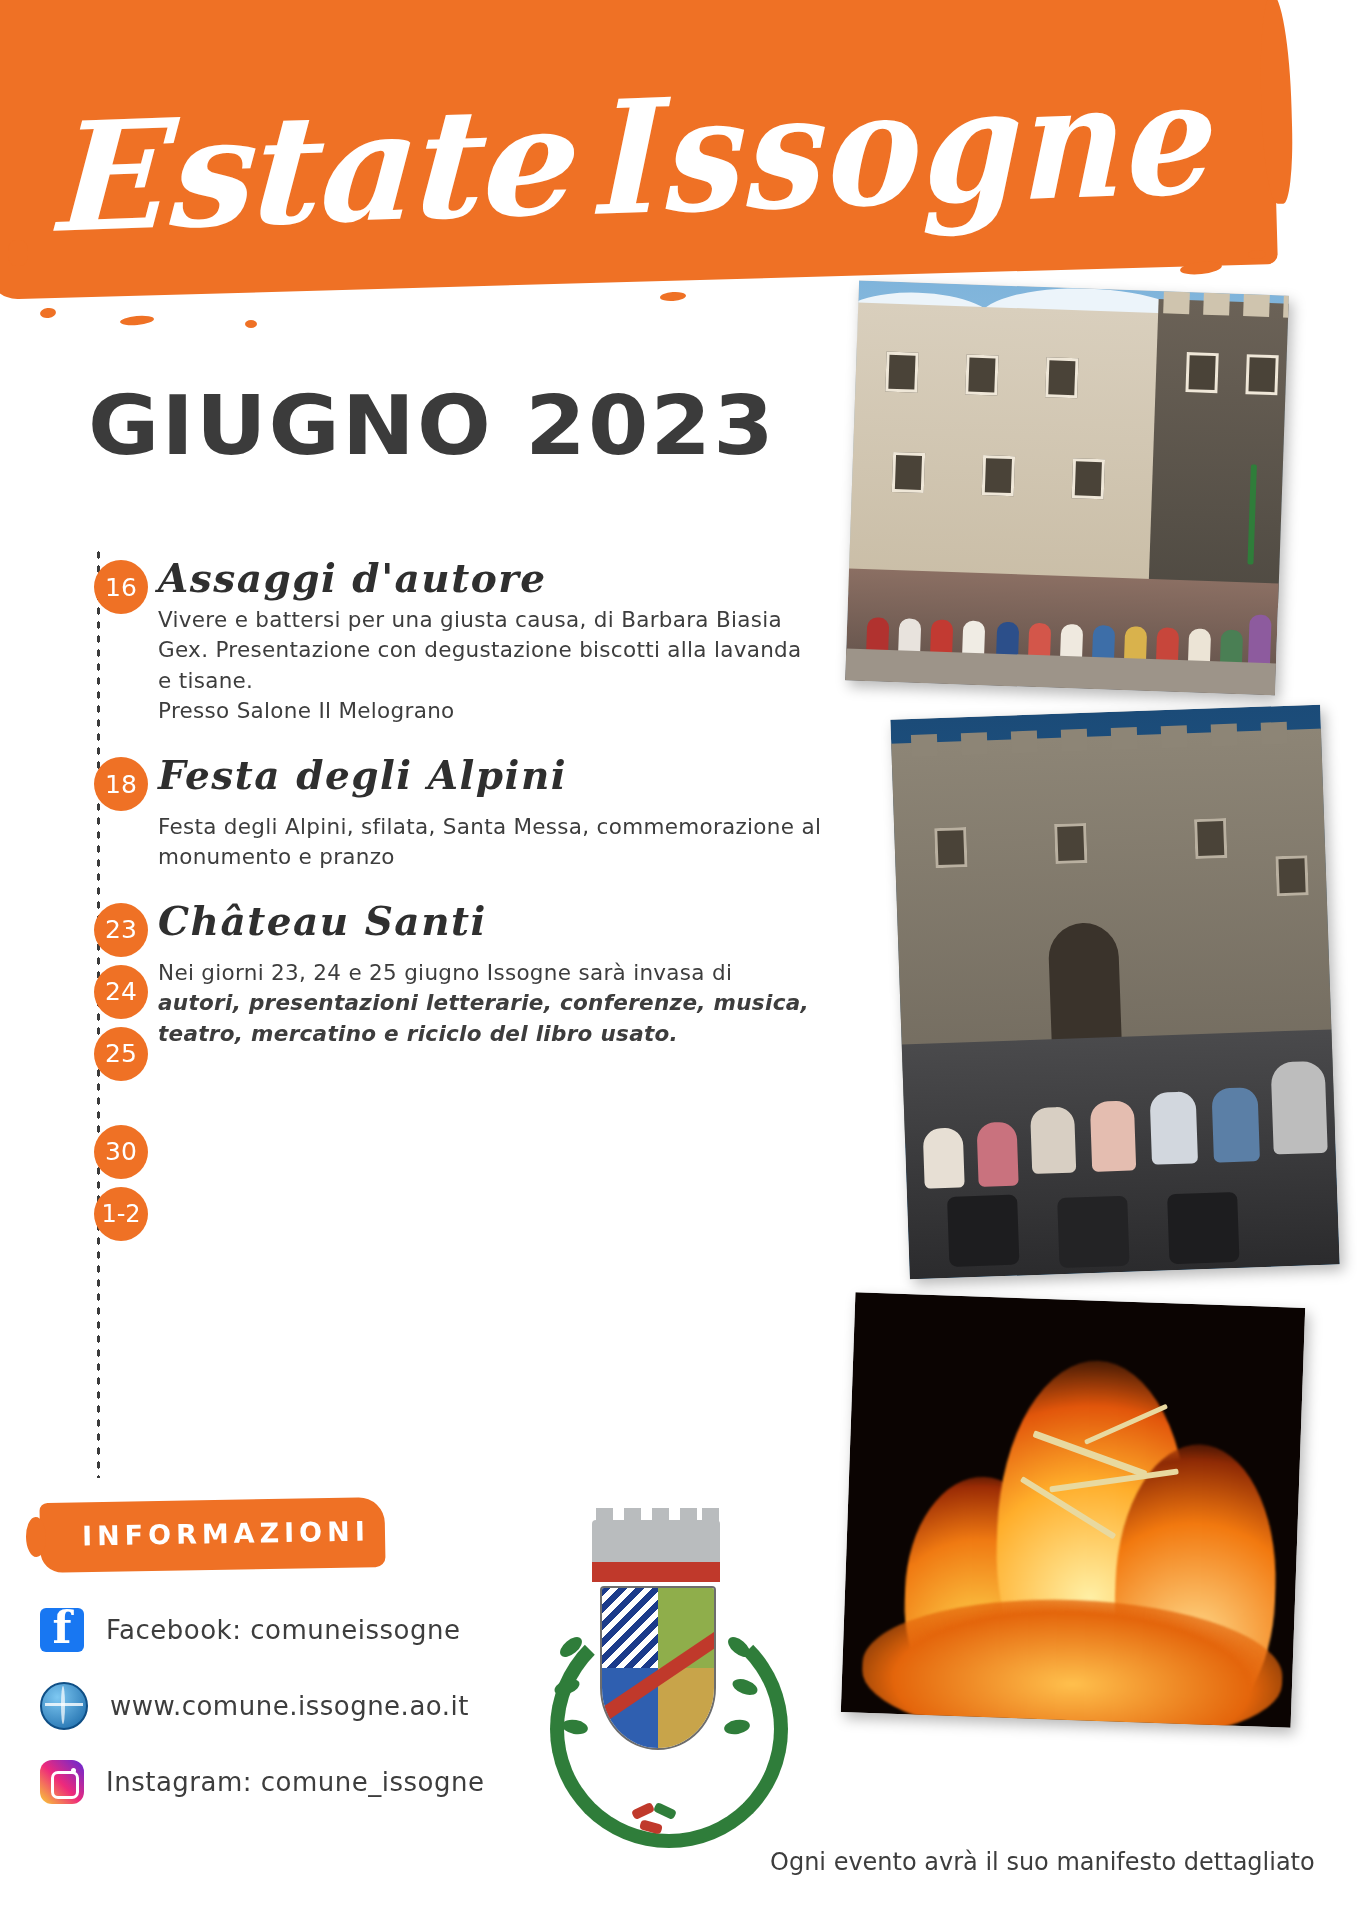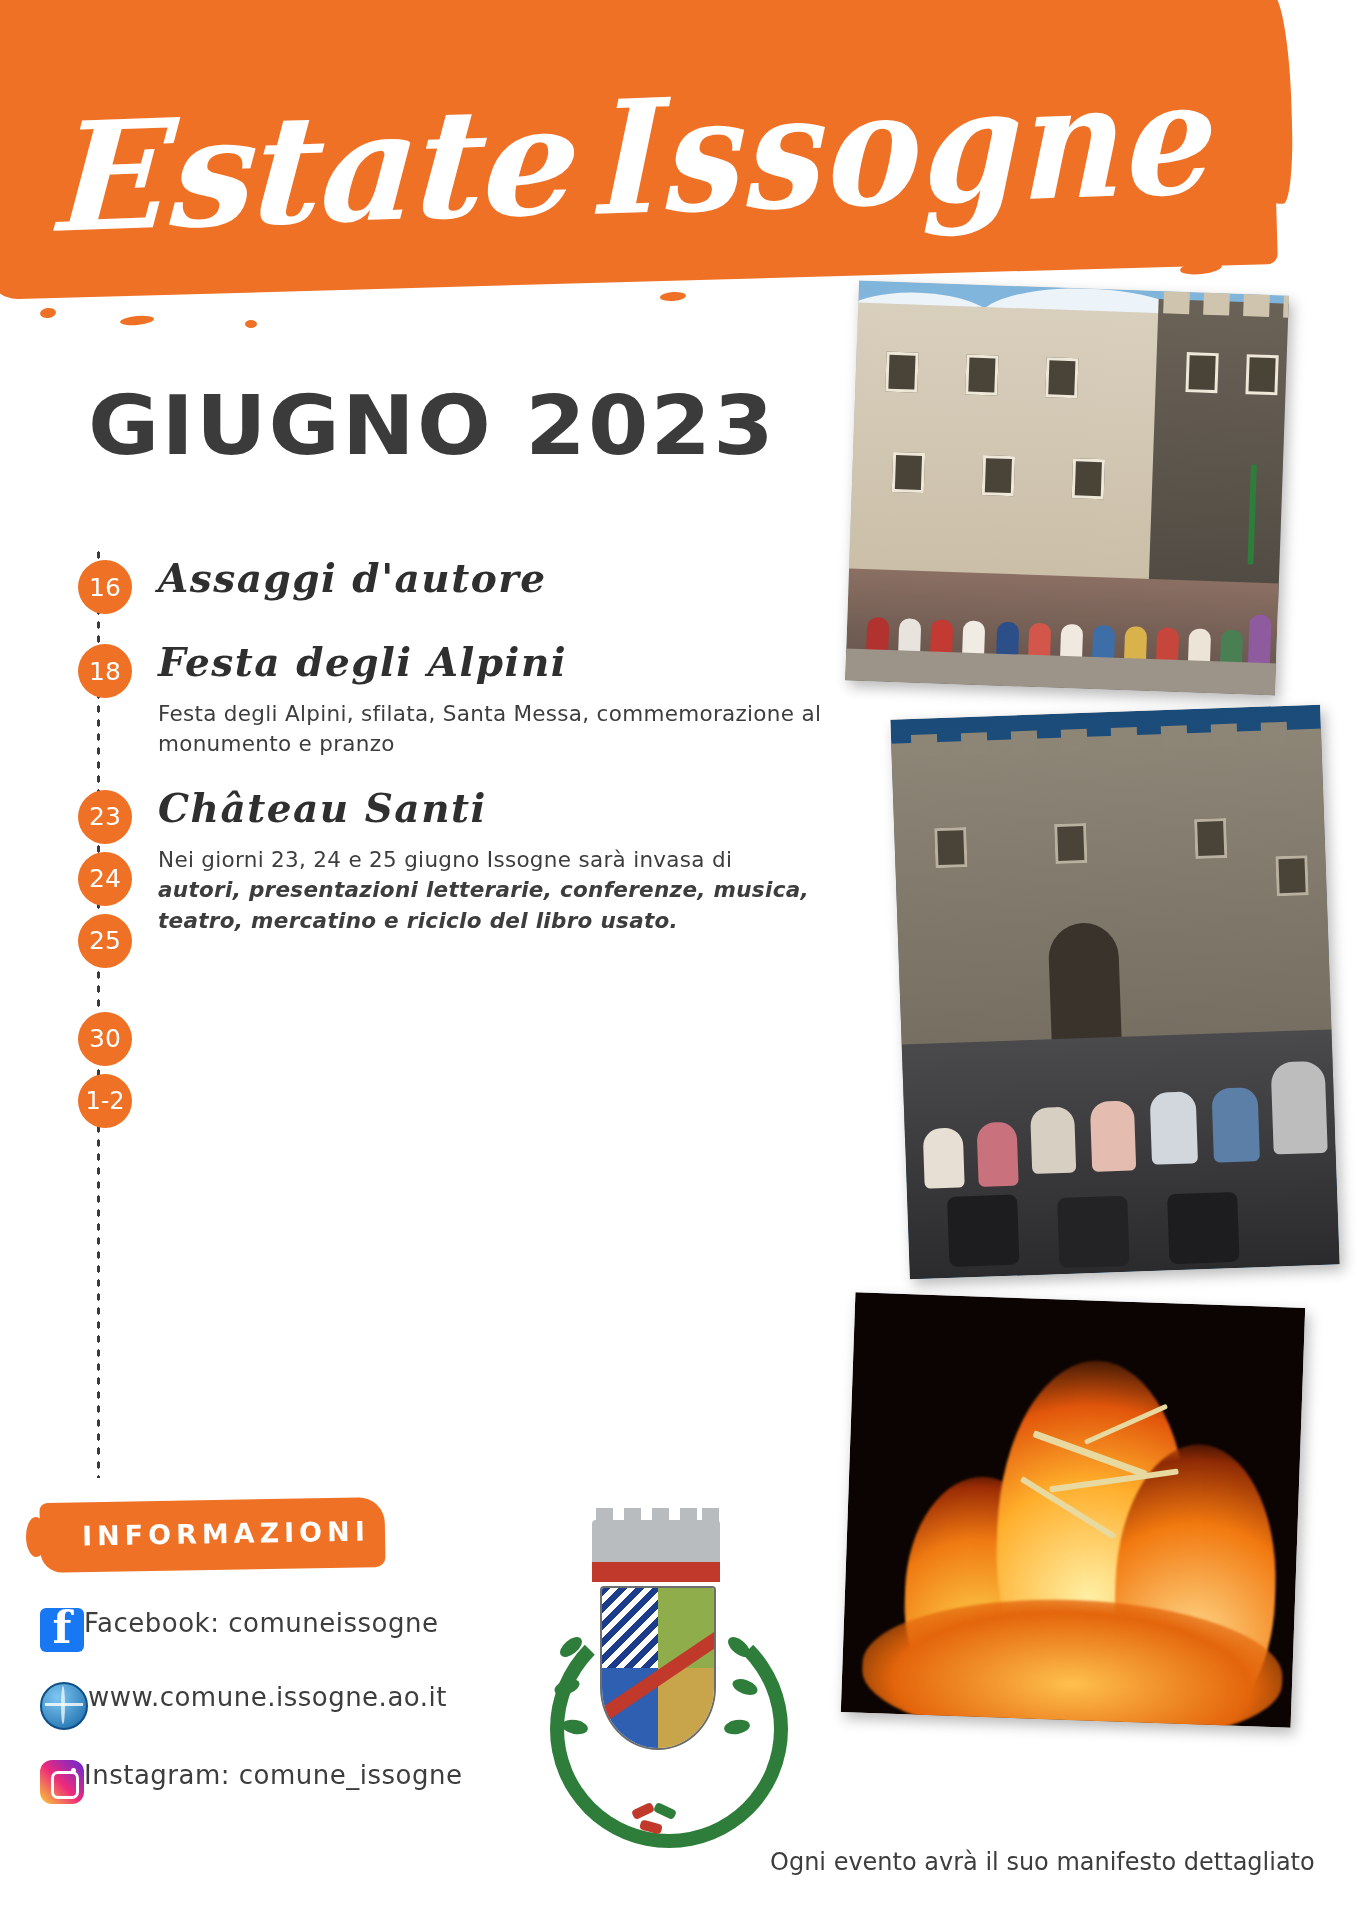--- a/index.html
+++ b/index.html
@@ -120,21 +120,21 @@
     position: relative;
     display: flex;
     align-items: flex-start;
     margin-bottom: 26px;
   }
   .dates {
     width: 86px;
     flex: 0 0 86px;
     display: flex;
     flex-direction: column;
-    align-items: center;
+    align-items: flex-end;
     gap: 8px;
     padding-top: 4px;
   }
   .date-badge {
     width: 54px;
     height: 54px;
     border-radius: 50%;
     background: #ef7125;
     color: #ffffff;
     display: flex;
@@ -271,20 +271,22 @@
   .contacts {
     position: absolute;
     left: 40px;
     top: 1608px;
     display: flex;
     flex-direction: column;
     gap: 30px;
   }
   .contact {
     display: flex;
+    align-items: center;
+    gap: 22px;
   }
   .cicon { width: 44px; height: 44px; border-radius: 10px; flex: 0 0 44px; position: relative; }
   .cicon.fb { background: #1877f2; border-radius: 6px; }
   .cicon.fb:after {
     content: "f";
     position: absolute; left: 0; right: 0; top: -6px;
     text-align: center;
     font-family: "DejaVu Serif", serif;
     font-weight: bold;
     font-size: 44px;
@@ -473,20 +475,22 @@
 
 <div class="dotline"></div>
 <div class="timeline">
 
   <div class="event">
     <div class="dates">
       <div class="date-badge">16</div>
     </div>
     <div class="ev-body">
       <div class="ev-title">Assaggi d'autore</div>
+      <div class="ev-desc" style="white-space:pre-line;">Vivere e battersi per una giusta causa, di Barbara Biasia Gex. Presentazione con degustazione biscotti alla lavanda e tisane.
+Presso Salone Il Melograno</div>
     </div>
   </div>
 
   <div class="event" style="margin-top:18px;">
     <div class="dates">
       <div class="date-badge">18</div>
     </div>
     <div class="ev-body">
       <div class="ev-title" style="margin-bottom:16px;">Festa degli Alpini</div>
       <div class="ev-desc">Festa degli Alpini, sfilata, Santa Messa, commemorazione al monumento e pranzo</div>

